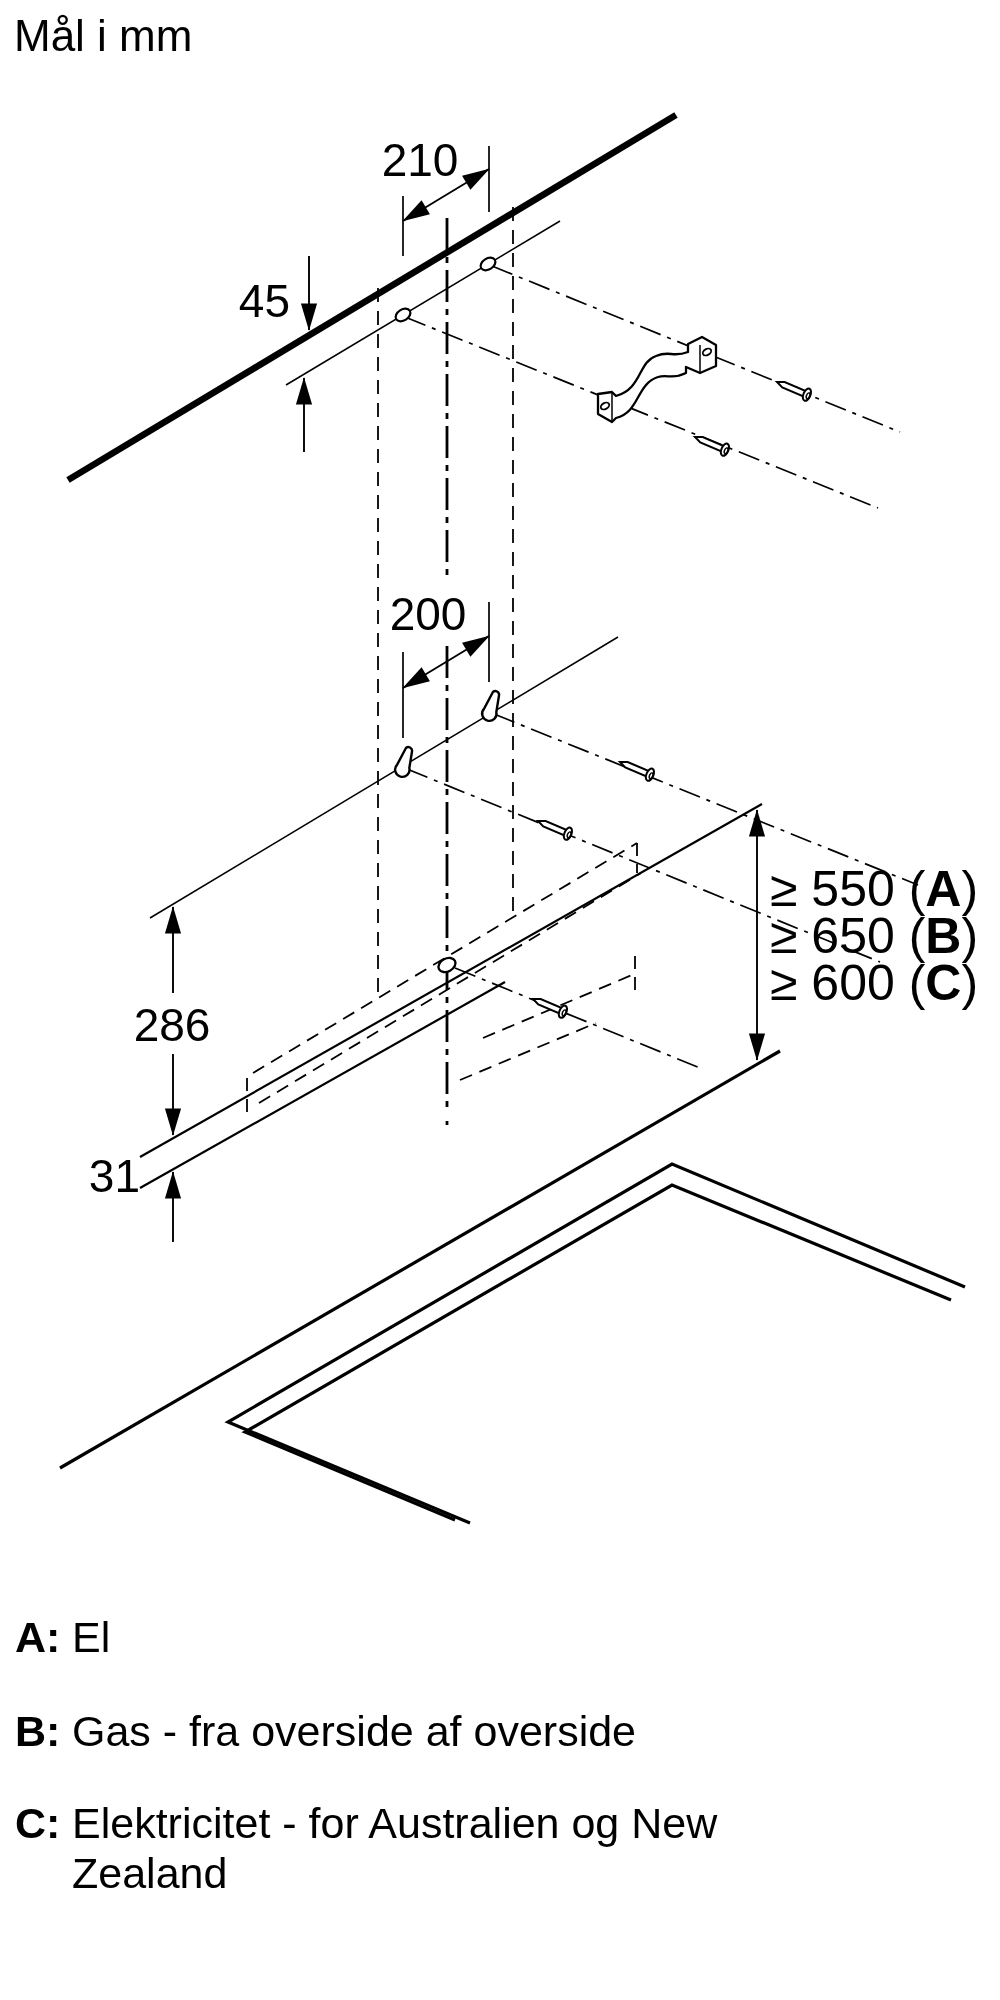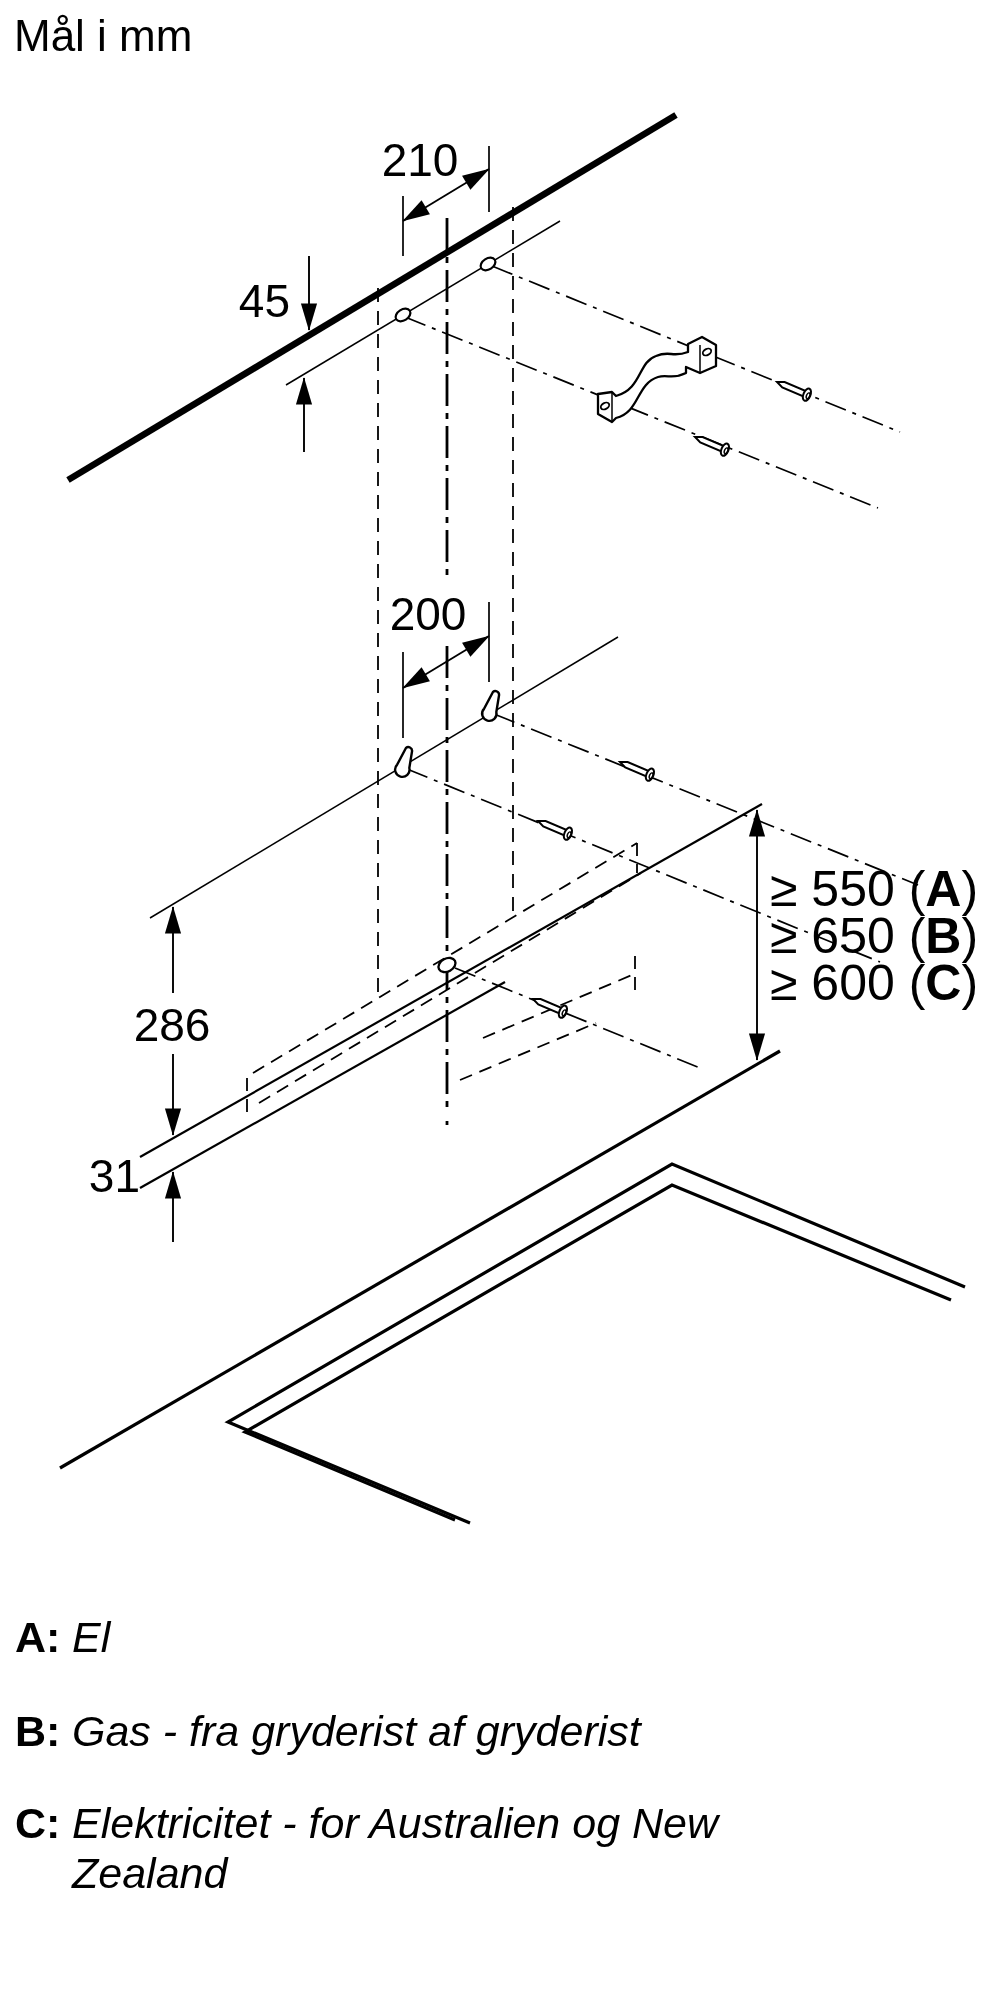--- a/index.html
+++ b/index.html
@@ -19,21 +19,21 @@
   .ext{stroke-width:1.7;}
   .dimln{stroke-width:1.9;}
   .dashed{stroke-width:1.8;stroke-dasharray:14 9;}
   .hidden-d{stroke-width:1.8;stroke-dasharray:13 8;}
   .dashdot{stroke-width:1.7;stroke-dasharray:22 7 4 7;}
   .cline{stroke-width:2.8;stroke-dasharray:32 7 6 7;}
   .white{fill:#ffffff;stroke:#000;}
   .legend{position:absolute;left:15px;top:0;width:960px;}
   .legend-item{position:absolute;display:flex;font-size:43px;line-height:50px;}
   .legend-label{font-weight:bold;width:57px;flex:0 0 57px;}
-  .legend-text{width:730px;font-style:italic;}
+  .legend-text{width:730px;}
 </style>
 </head>
 <body>
 
 <div class="stage">
 <svg width="1000" height="2000" viewBox="0 0 1000 2000">
   <defs>
     <marker id="arw" viewBox="0 0 12 8" refX="11.5" refY="4" markerWidth="15" markerHeight="10" orient="auto-start-reverse">
       <path d="M0.3,0.6 L11.8,4 L0.3,7.4 Z" fill="#000"></path>
     </marker>
@@ -166,20 +166,20 @@
   <text class="ttl-txt" x="14" y="51">Mål i mm</text>
 </svg>
 
 <div class="legend">
   <div class="legend-item" style="top:1612px">
     <span class="legend-label">A:</span>
     <span class="legend-text">El</span>
   </div>
   <div class="legend-item" style="top:1706px">
     <span class="legend-label">B:</span>
-    <span class="legend-text">Gas - fra gryderist af gryderist</span>
+    <span class="legend-text">Gas - fra overside af overside</span>
   </div>
   <div class="legend-item" style="top:1798px">
     <span class="legend-label">C:</span>
     <span class="legend-text">Elektricitet - for Australien og New Zealand</span>
   </div>
 </div>
 </div>
 
 </body></html>

